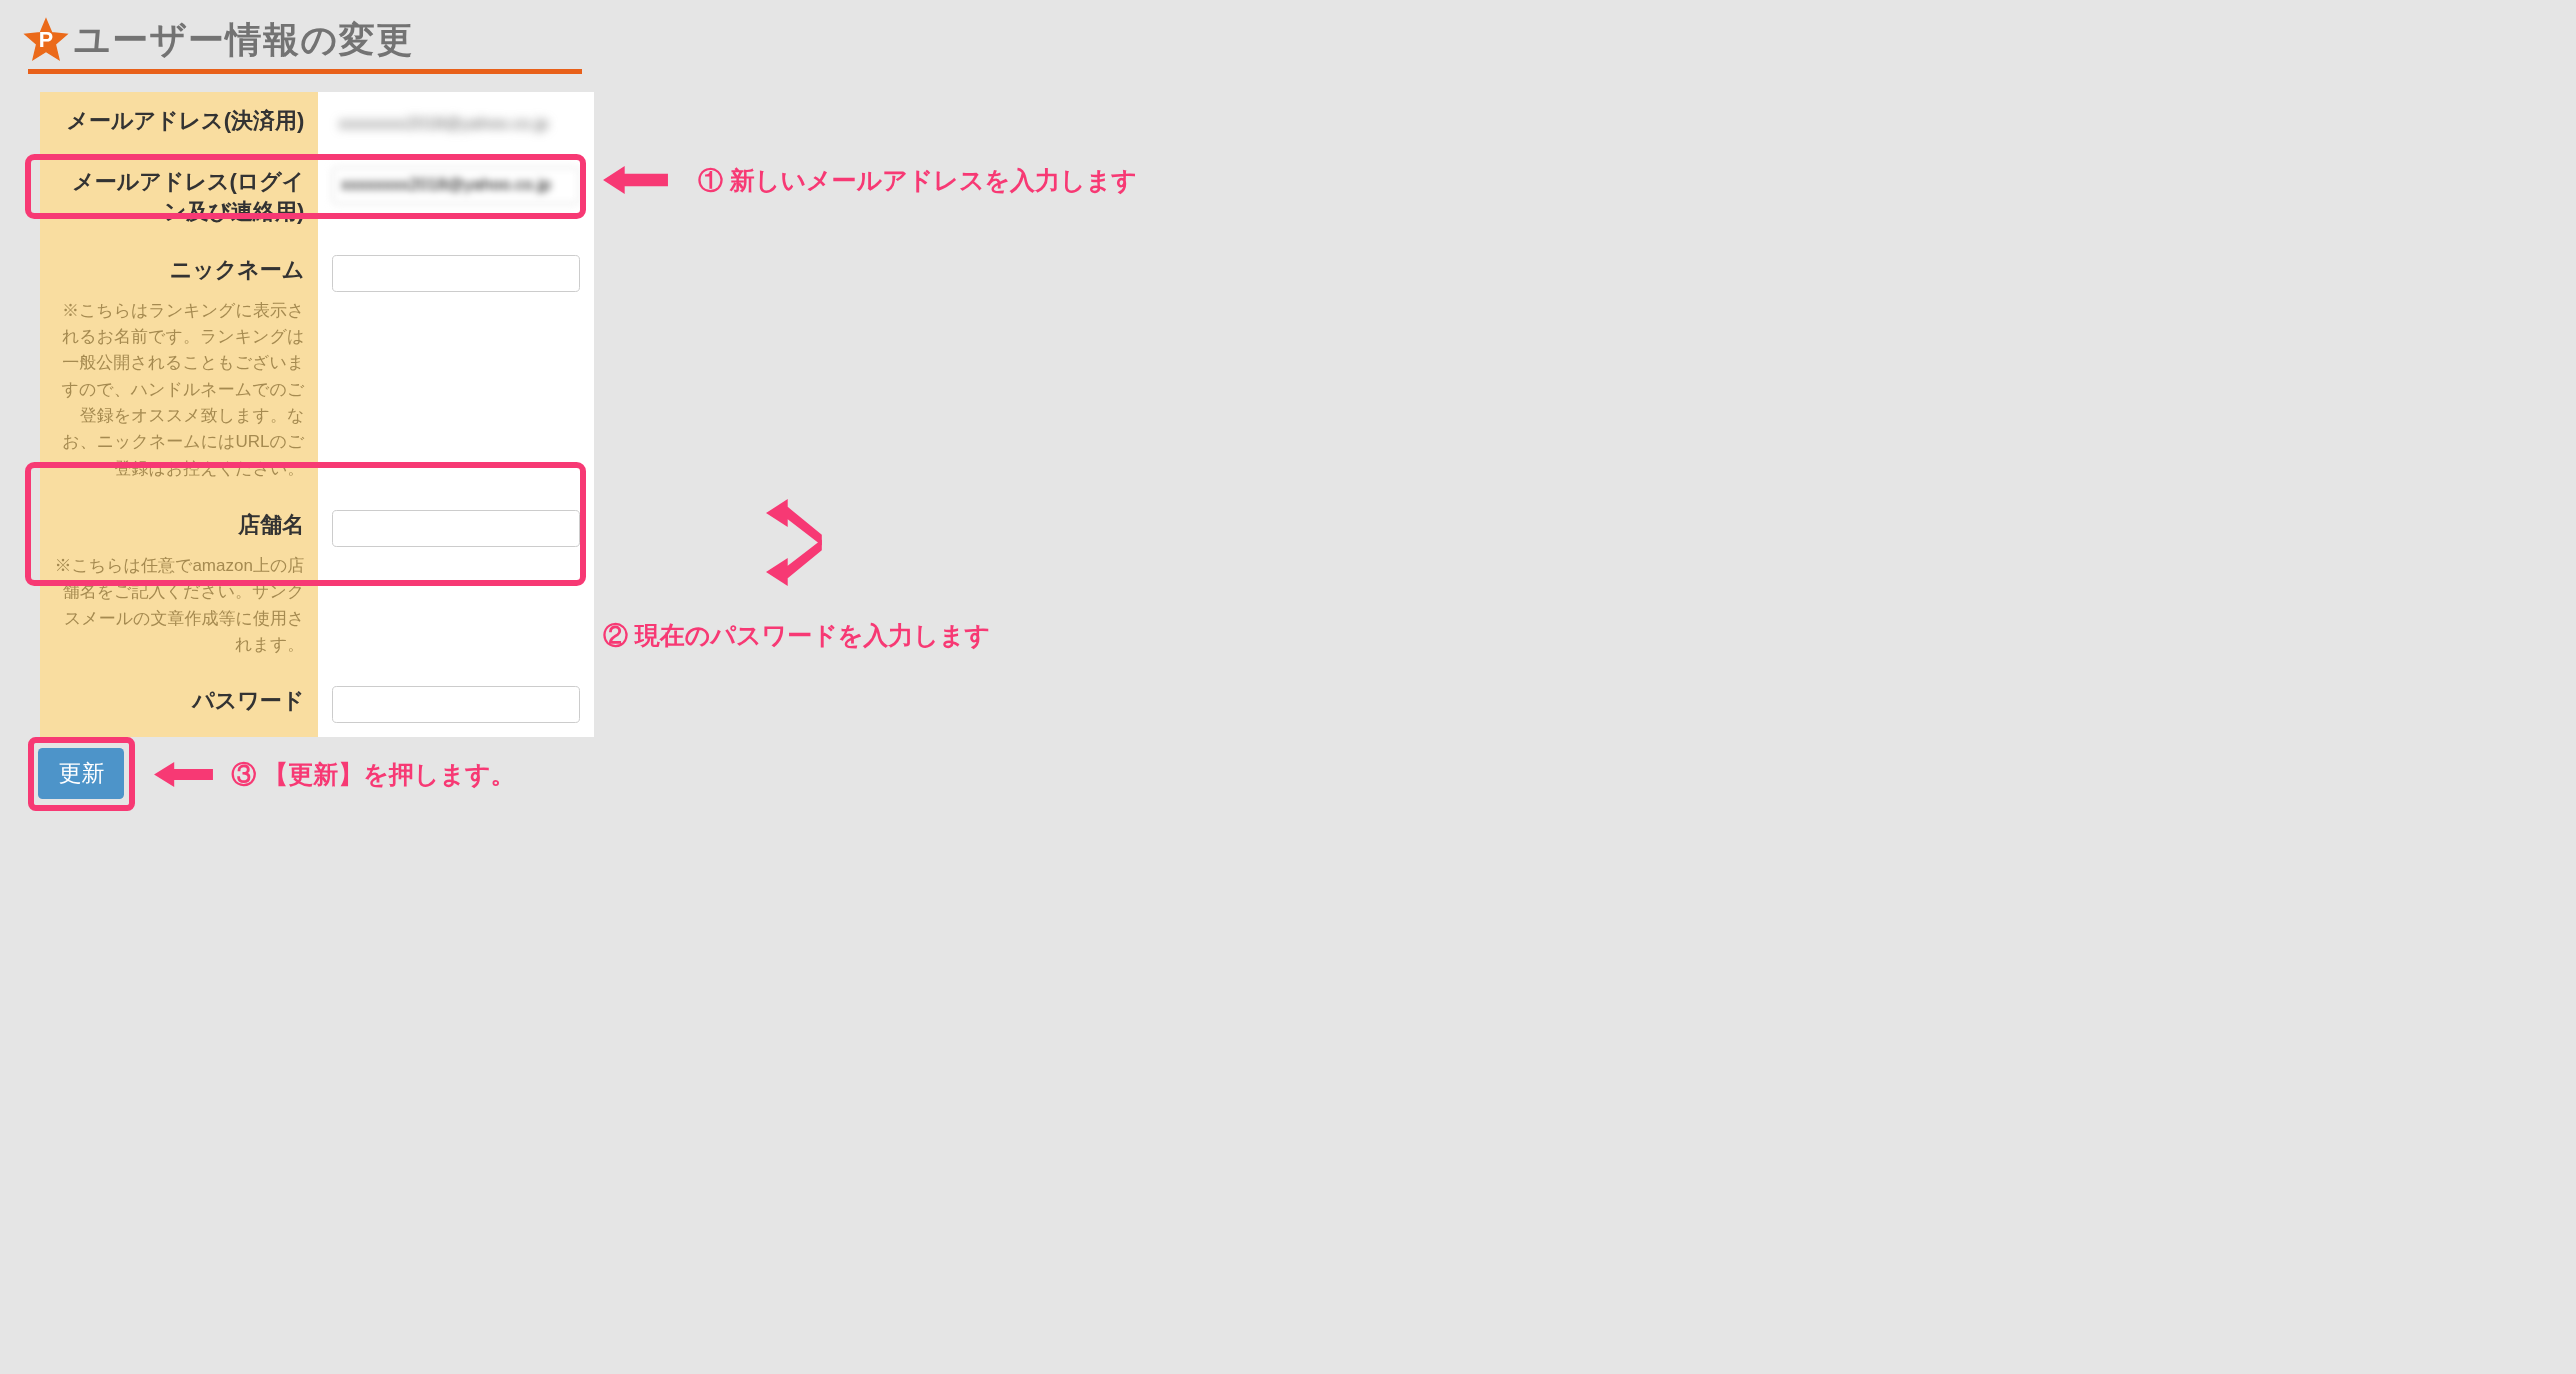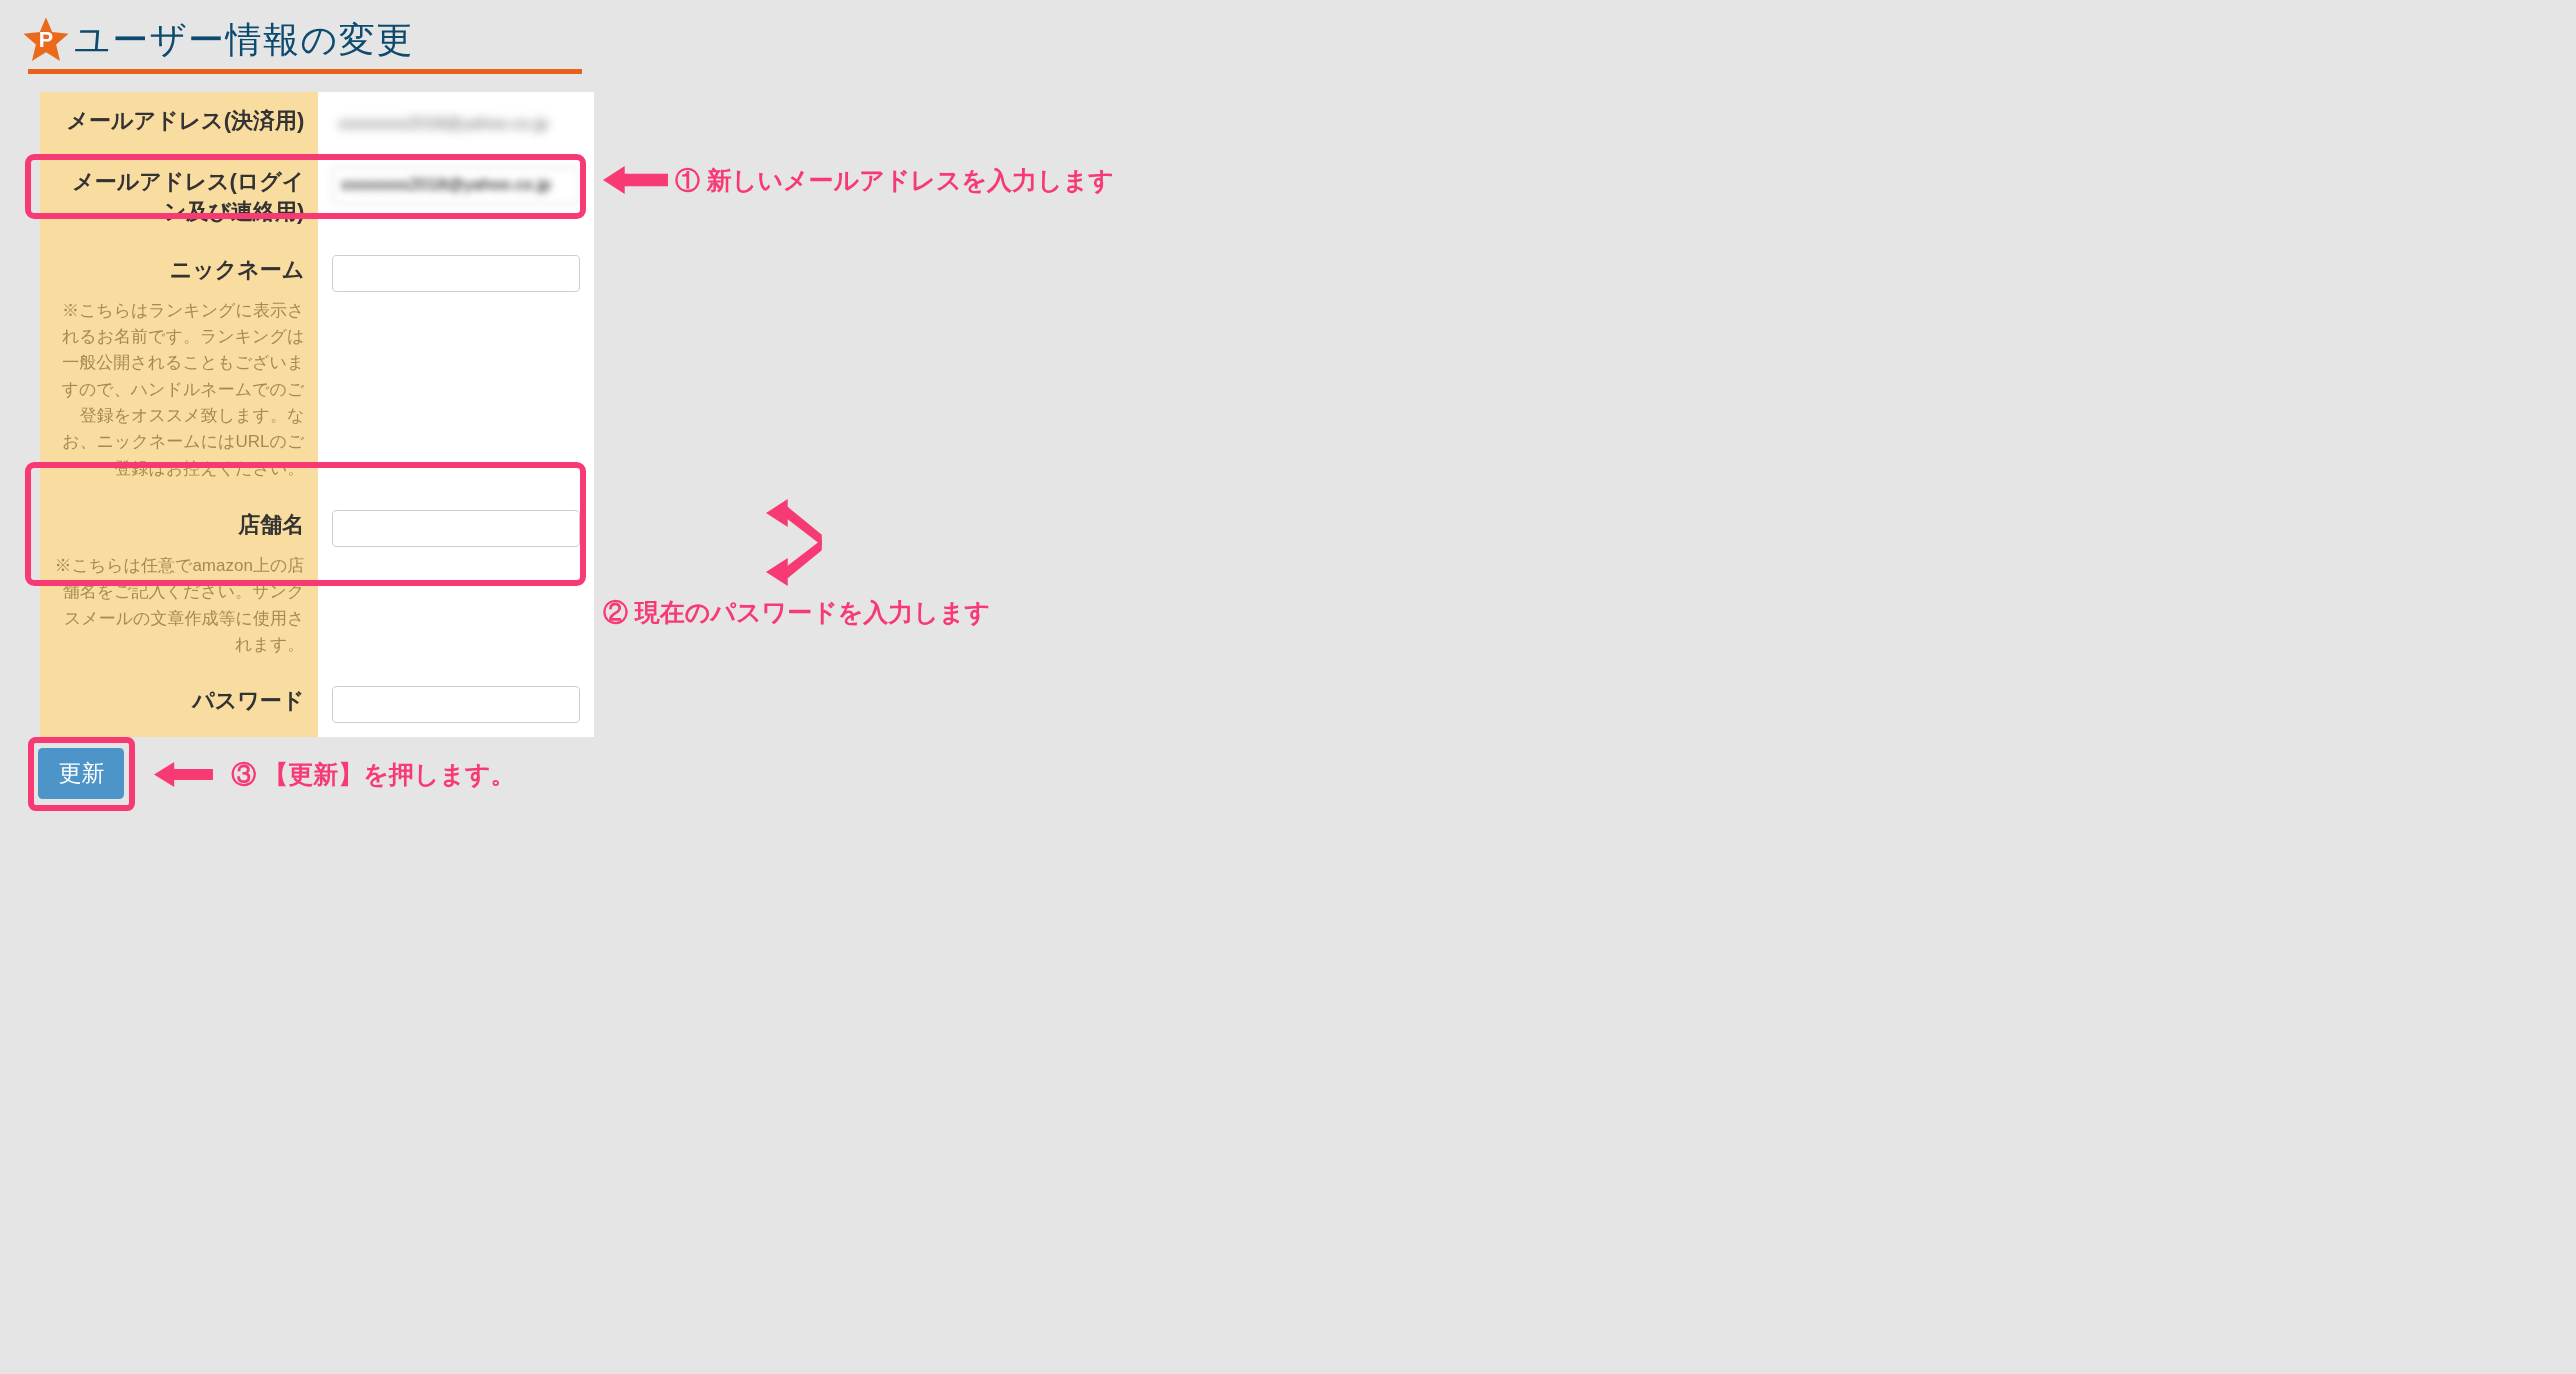--- a/index.html
+++ b/index.html
@@ -16,22 +16,22 @@
       gap: 4.6px;
       margin-bottom: 4.6px;
       margin-left: 7.7px;
     }
     .star-icon {
       width: 46px; height: 46px;
       flex: 0 0 46px;
     }
     .page-title {
       font-size: 36px;
-      font-weight: 400;
-      color: #0c4a6e;
+      font-weight: 700;
+      color: #737373;
       letter-spacing: 1.5px;
     }
     .orange-rule {
       height: 4.6px;
       background: #e8601a;
       width: 554px;
       margin-left: 12.4px;
       margin-bottom: 18.6px;
     }
     .form-table {
@@ -108,21 +108,21 @@
     .anno {
       color: #f73974;
       font-weight: 700;
       font-size: 25px;
       white-space: nowrap;
     }
     .anno-row {
       position: absolute;
       display: flex;
       align-items: center;
-      gap: 7px;
+      gap: 30px;
     }
     .arrow-left svg, .arrow-left-sm svg { display: block; }
     .double-arrow { width: 62px; height: 93px; }
     .update-highlight {
       border: 6.2px solid #f73974;
       border-radius: 7.7px;
       padding: 4.6px 4.6px 6.2px 4.6px;
       display: inline-block;
     }
   </style>

